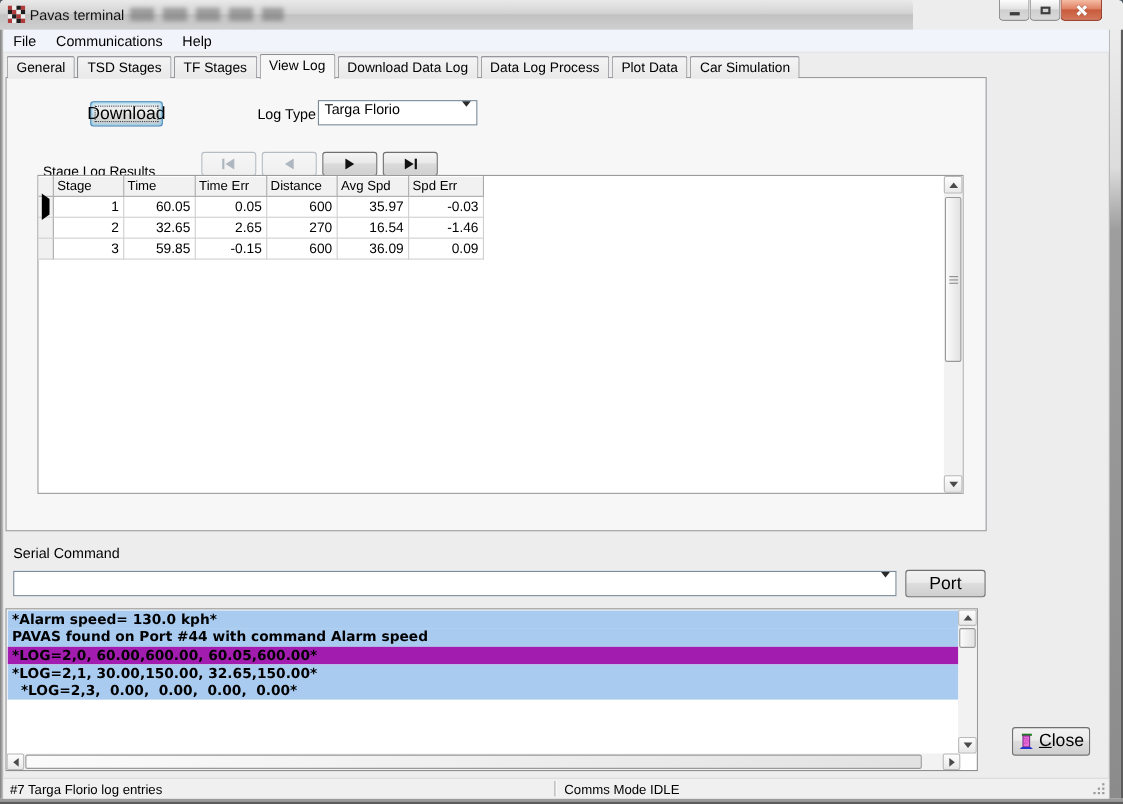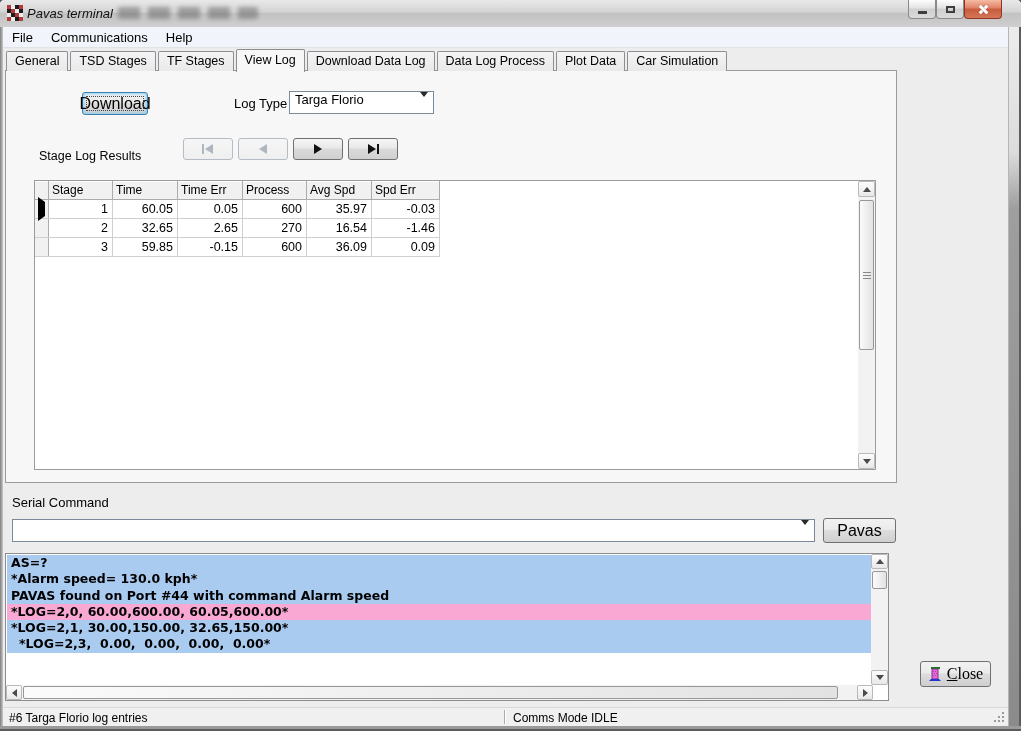--- a/index.html
+++ b/index.html
@@ -1,22 +1,22 @@
 <!DOCTYPE html>
 <html><head>
 <meta charset="utf-8">
 <style>
   html,body{margin:0;padding:0;background:#555;font-family:"Liberation Sans",sans-serif;}
   #window{position:relative;width:1021px;height:731px;background:#EDEDED;border-radius:4px 4px 0 0;
           outline:1px solid #4F5A66;overflow:hidden;}
   .abs{position:absolute;}
   
-  .titlebar{left:0;top:0;width:1021px;height:27px;
+  .titlebar{left:0;top:0;width:830px;height:27px;
     background:linear-gradient(180deg,#E9E9E9 0%,#D3D3D3 45%,#C2C2C2 50%,#CFCFCF 100%);
-    border-bottom:1px solid #979797;border-radius:4px 4px 0 0;font-style:italic;}
+    border-bottom:1px solid #979797;border-radius:4px 4px 0 0;}
   .frame-left{left:0;top:27px;width:3px;height:699px;background:linear-gradient(90deg,#7E7E7E,#C9C9C9);}
   .frame-right{left:1008px;top:27px;width:13px;height:699px;
     background:linear-gradient(180deg,#ECECEC 0%,#DCDCDC 18%,#9E9E9E 26%,#8B8B8B 100%);
     border-left:1px solid #B5B5B5;border-right:2px solid #5C5C5C;box-sizing:border-box;}
   .frame-bottom{left:0;top:726px;width:1021px;height:5px;background:#9A9A9A;border-bottom:2px solid #5C5C5C;box-sizing:border-box;}
   .title-text{left:27px;top:6px;font-size:13px;color:#111;}
   .app-icon{left:7px;top:5px;width:16px;height:16px;}
   .redacted{left:118px;top:7px;width:140px;height:12px;filter:blur(2px);opacity:.55;
     background:repeating-linear-gradient(90deg,#6E6E6E 0 22px,transparent 22px 30px);border-radius:2px;}
   .winbtn{top:0;height:19px;border:1px solid #8A8A8A;border-top:none;box-sizing:border-box;
@@ -52,21 +52,21 @@
   .label{font-size:13px;color:#000;white-space:nowrap;}
   .combo{box-sizing:border-box;border:1px solid #7A8A99;background:#FFF;display:flex;align-items:flex-start;}
   .combo .txt{flex:1;font-size:13px;padding-left:5px;color:#000;overflow:hidden;white-space:nowrap;}
   .combo .arrowbox{width:18px;display:flex;align-items:center;justify-content:center;}
   .tri-down{width:0;height:0;border-left:4px solid transparent;border-right:4px solid transparent;border-top:5px solid #2B2B2B;}
   .navbtn{box-sizing:border-box;width:50px;height:22px;border:1px solid #707070;border-radius:3px;
     background:linear-gradient(180deg,#F5F5F5,#E9E9E9 45%,#DADADA 50%,#D0D0D0);
     display:flex;align-items:center;justify-content:center;}
   .navbtn.disabled{border-color:#B5BCC4;background:linear-gradient(180deg,#F6F6F6,#EFEFEF);}
   
-  .grid{left:28px;top:109px;width:842px;height:290px;background:#FFF;border:1px solid #9B9B9B;box-sizing:border-box;}
+  .grid{left:28px;top:88px;width:842px;height:290px;background:#FFF;border:1px solid #9B9B9B;box-sizing:border-box;}
   .grid table{border-collapse:collapse;font-size:12px;}
   .grid th{background:#F1F1F1;border-right:1px solid #ABABAB;border-bottom:1px solid #ABABAB;
     box-shadow:inset 0 1px 0 #FFF;font-weight:normal;text-align:left;padding:2px 3px;height:13px;}
   .grid td{border-right:1px solid #CFCFCF;border-bottom:1px solid #CFCFCF;text-align:right;
     padding:2px 4px;height:14px;font-size:12.5px;}
   .grid td.sel, .grid th.sel{background:#F1F1F1;border-right:1px solid #ABABAB;padding:0;text-align:center;}
   .row-pointer{width:0;height:0;border-top:5px solid transparent;border-bottom:5px solid transparent;
     border-left:7px solid #000;margin:0 auto;}
   
   .vscroll{position:absolute;right:0;top:0;width:17px;background:#F2F2F2;}
@@ -188,21 +188,21 @@
     </div>
 
     <div class="abs grid">
       <table>
         <tbody>
             <tr>
           <th class="sel" style="width:13px;"></th>
           <th style="width:57px;">Stage</th>
           <th style="width:58px;">Time</th>
           <th style="width:58px;">Time Err</th>
-          <th style="width:57px;">Process</th>
+          <th style="width:57px;">Distance</th>
           <th style="width:58px;">Avg Spd</th>
           <th style="width:61px;">Spd Err</th>
         </tr>
         <tr>
           <td class="sel"><span class="row-pointer"></span></td>
           <td>1</td>
           <td>60.05</td>
           <td>0.05</td>
           <td>600</td>
           <td>35.97</td>
@@ -248,29 +248,28 @@
   </div>
 
   <span class="abs label" style="left:12px;top:495px;">Serial Command</span>
   <div class="abs combo" style="left:12px;top:519px;width:803px;height:23px;">
     <input class="serial-input" value="" style="">
     <span class="arrowbox">
         <span class="tri-down"></span>
       </span>
   </div>
   <div class="abs btn" style="left:823px;top:518px;width:73px;height:25px;">
-    <span>Pavas</span>
+    <span>Port</span>
   </div>
 
   <div class="abs memo">
     <div class="memo-lines">
-      <div class="mline" style="background:#A9CBEF;">AS=?</div>
       <div class="mline" style="background:#A9CBEF;">*Alarm speed= 130.0 kph*</div>
       <div class="mline" style="background:#A9CBEF;">PAVAS found on Port #44 with command Alarm speed</div>
-      <div class="mline" style="background:#f9a8d4;">*LOG=2,0, 60.00,600.00, 60.05,600.00*</div>
+      <div class="mline" style="background:#a21caf;">*LOG=2,0, 60.00,600.00, 60.05,600.00*</div>
       <div class="mline" style="background:#A9CBEF;">*LOG=2,1, 30.00,150.00, 32.65,150.00*</div>
       <div class="mline" style="background:#A9CBEF;padding-left:12px;">*LOG=2,3,  0.00,  0.00,  0.00,  0.00*</div>
     </div>
     <div class="vscroll" style="height:131px;">
       <div class="sb-btn" style="left:0;top:0;width:17px;height:15px;">
           <span class="tri-up-s"></span>
         </div>
       <div class="sb-thumb" style="left:1px;top:17px;width:15px;height:18px;"></div>
       <div class="sb-btn" style="left:0;top:116px;width:17px;height:15px;">
           <span class="tri-dn-s"></span>
@@ -292,25 +291,25 @@
       <rect x="3" y="1" width="9" height="2" fill="#1B7A1B"></rect>
       <rect x="4" y="3" width="6" height="10" fill="#E86AD8" stroke="#7A2E8C" stroke-width="1"></rect>
       <rect x="5" y="5" width="1" height="1" fill="#B03CA8"></rect>
         <rect x="7" y="5" width="1" height="1" fill="#B03CA8"></rect>
       <rect x="6" y="7" width="1" height="1" fill="#B03CA8"></rect>
         <rect x="8" y="7" width="1" height="1" fill="#B03CA8"></rect>
       <rect x="5" y="9" width="1" height="1" fill="#B03CA8"></rect>
         <rect x="7" y="9" width="1" height="1" fill="#B03CA8"></rect>
       <polygon points="1,15 13,15 11,13 3,13" fill="#2534CF"></polygon>
     </svg>
-    <span style="text-decoration:none;font-family:Liberation Serif, serif;"><u>C</u><span id="close-rest">lose</span></span>
+    <span style="text-decoration:none;"><u>C</u><span id="close-rest">lose</span></span>
   </div>
 
   <div class="abs statusbar">
-    <span class="abs" style="left:6px;top:3px;">#6 Targa Florio log entries</span>
+    <span class="abs" style="left:6px;top:3px;">#7 Targa Florio log entries</span>
     <span class="status-divider" style="left:501px;"></span>
     <span class="abs" style="left:510px;top:3px;">Comms Mode IDLE</span>
     <svg class="sizegrip" viewBox="0 0 12 12">
       <rect x="9" y="1" width="2" height="2" fill="#9A9A9A"></rect>
         <rect x="9" y="5" width="2" height="2" fill="#9A9A9A"></rect>
       <rect x="5" y="5" width="2" height="2" fill="#9A9A9A"></rect>
         <rect x="9" y="9" width="2" height="2" fill="#9A9A9A"></rect>
       <rect x="5" y="9" width="2" height="2" fill="#9A9A9A"></rect>
         <rect x="1" y="9" width="2" height="2" fill="#9A9A9A"></rect>
     </svg>

